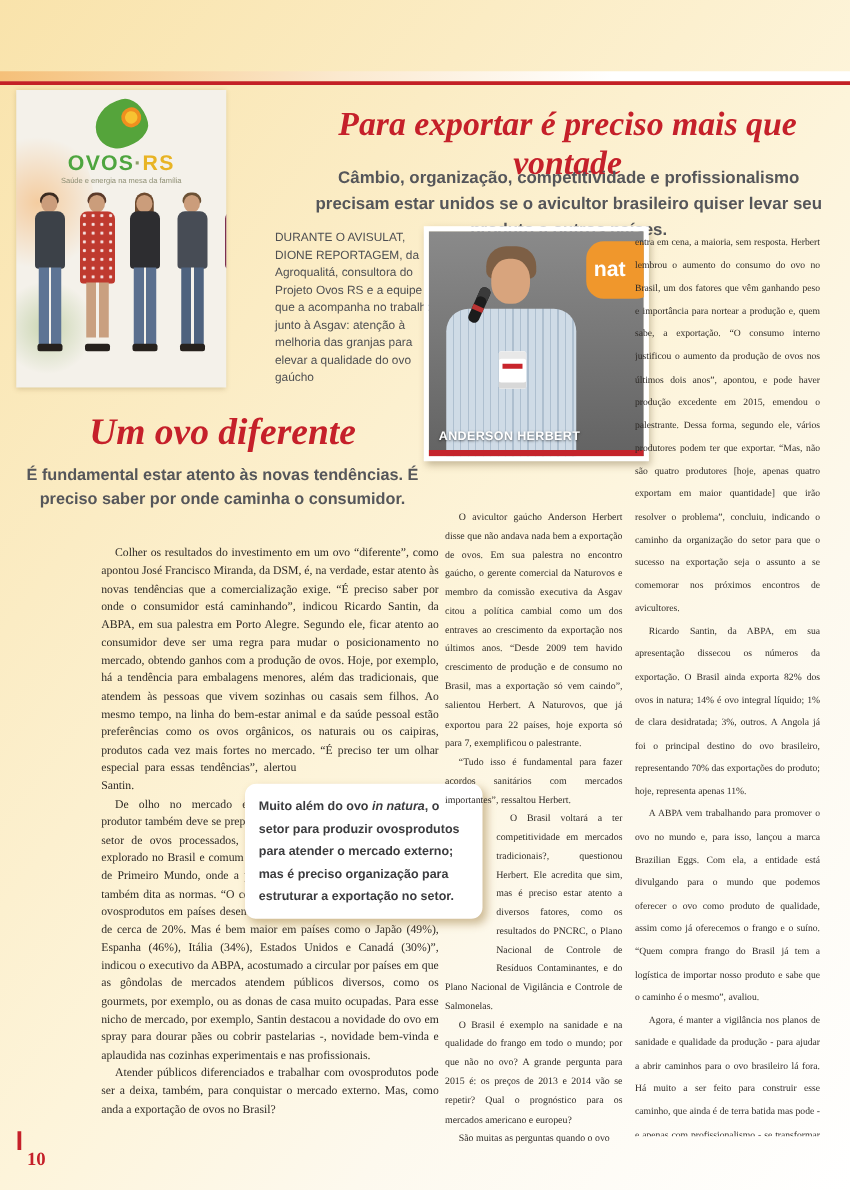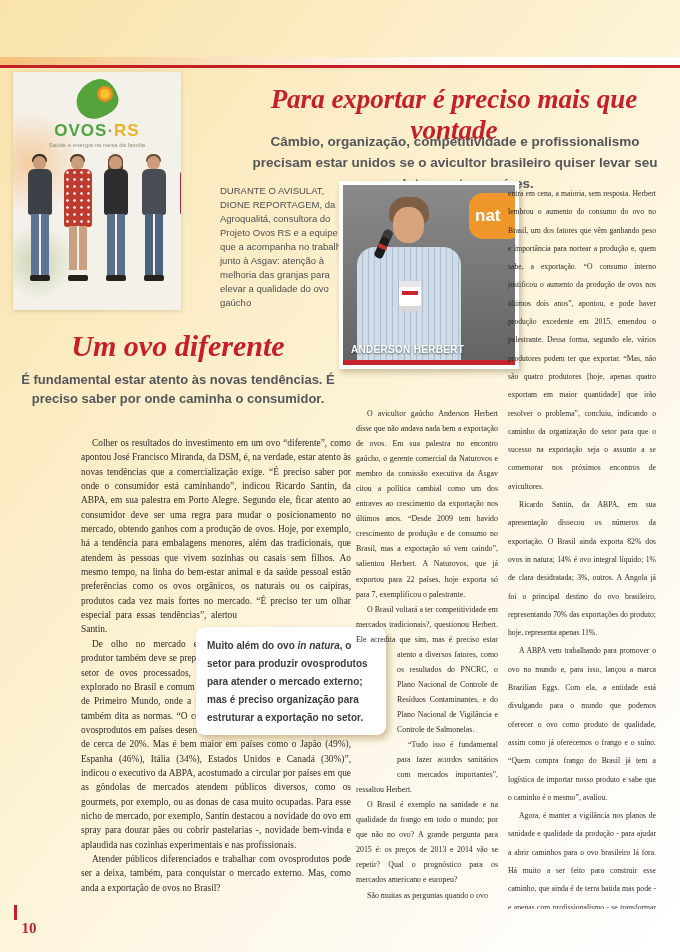--- a/index.html
+++ b/index.html
@@ -202,22 +202,22 @@
     <p class="ind">Atender públicos diferenciados e trabalhar com ovosprodutos pode ser a deixa, também, para conquistar o mercado externo. Mas, como anda a exportação de ovos no Brasil?</p>
   </div>
 
   <div class="pull-quote">
     <span>Muito além do ovo </span><span class="it">in natura</span><span>, o setor para produzir ovosprodutos para atender o mercado externo; mas é preciso organização para estruturar a exportação no setor.</span>
   </div>
 
   <div class="col col-mid">
     <div class="cut"></div>
     <p class="ind">O avicultor gaúcho Anderson Herbert disse que não andava nada bem a exportação de ovos. Em sua palestra no encontro gaúcho, o gerente comercial da Naturovos e membro da comissão executiva da Asgav citou a política cambial como um dos entraves ao crescimento da exportação nos últimos anos. “Desde 2009 tem havido crescimento de produção e de consumo no Brasil, mas a exportação só vem caindo”, salientou Herbert. A Naturovos, que já exportou para 22 países, hoje exporta só para 7, exemplificou o palestrante.</p>
+    <p class="ind">“Tudo isso é fundamental para fazer acordos sanitários com mercados importantes”, ressaltou Herbert.</p>
     <p class="ind">O Brasil voltará a ter competitividade em mercados tradicionais?, questionou Herbert. Ele acredita que sim, mas é preciso estar atento a diversos fatores, como os resultados do PNCRC, o Plano Nacional de Controle de Resíduos Contaminantes, e do Plano Nacional de Vigilância e Controle de Salmonelas.</p>
-    <p class="ind">“Tudo isso é fundamental para fazer acordos sanitários com mercados importantes”, ressaltou Herbert.</p>
     <p class="ind">O Brasil é exemplo na sanidade e na qualidade do frango em todo o mundo; por que não no ovo? A grande pergunta para 2015 é: os preços de 2013 e 2014 vão se repetir? Qual o prognóstico para os mercados americano e europeu?</p>
     <p class="ind">São muitas as perguntas quando o ovo</p>
   </div>
 
   <div class="col col-right">
     <p>entra em cena, a maioria, sem resposta. Herbert lembrou o aumento do consumo do ovo no Brasil, um dos fatores que vêm ganhando peso e importância para nortear a produção e, quem sabe, a exportação. “O consumo interno justificou o aumento da produção de ovos nos últimos dois anos”, apontou, e pode haver produção excedente em 2015, emendou o palestrante. Dessa forma, segundo ele, vários produtores podem ter que exportar. “Mas, não são quatro produtores [hoje, apenas quatro exportam em maior quantidade] que irão resolver o problema”, concluiu, indicando o caminho da organização do setor para que o sucesso na exportação seja o assunto a se comemorar nos próximos encontros de avicultores.</p>
     <p class="ind">Ricardo Santin, da ABPA, em sua apresentação dissecou os números da exportação. O Brasil ainda exporta 82% dos ovos in natura; 14% é ovo integral líquido; 1% de clara desidratada; 3%, outros. A Angola já foi o principal destino do ovo brasileiro, representando 70% das exportações do produto; hoje, representa apenas 11%.</p>
     <p class="ind">A ABPA vem trabalhando para promover o ovo no mundo e, para isso, lançou a marca Brazilian Eggs. Com ela, a entidade está divulgando para o mundo que podemos oferecer o ovo como produto de qualidade, assim como já oferecemos o frango e o suíno. “Quem compra frango do Brasil já tem a logística de importar nosso produto e sabe que o caminho é o mesmo”, avaliou.</p>
     <p class="ind">Agora, é manter a vigilância nos planos de sanidade e qualidade da produção - para ajudar a abrir caminhos para o ovo brasileiro lá fora. Há muito a ser feito para construir esse caminho, que ainda é de terra batida mas pode - e apenas com profissionalismo - se transformar numa estrada pavimentada com asfalto de qualidade.</p>
   </div>

